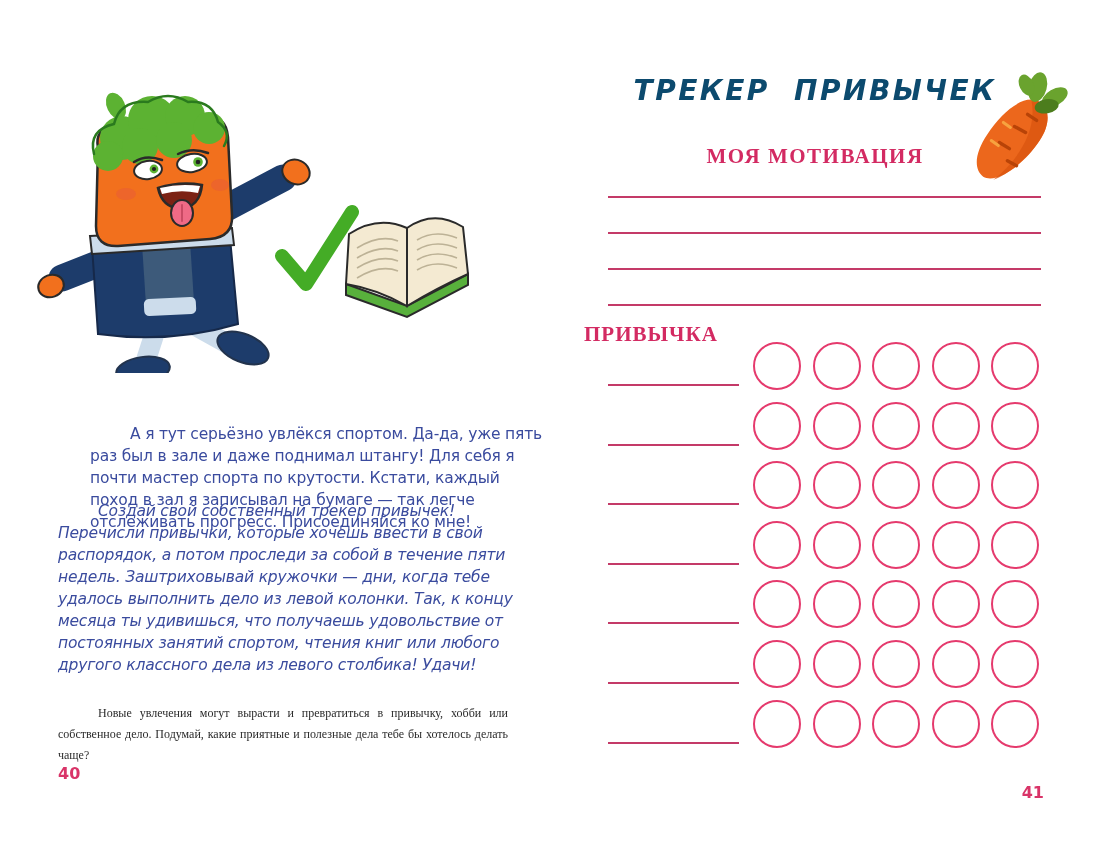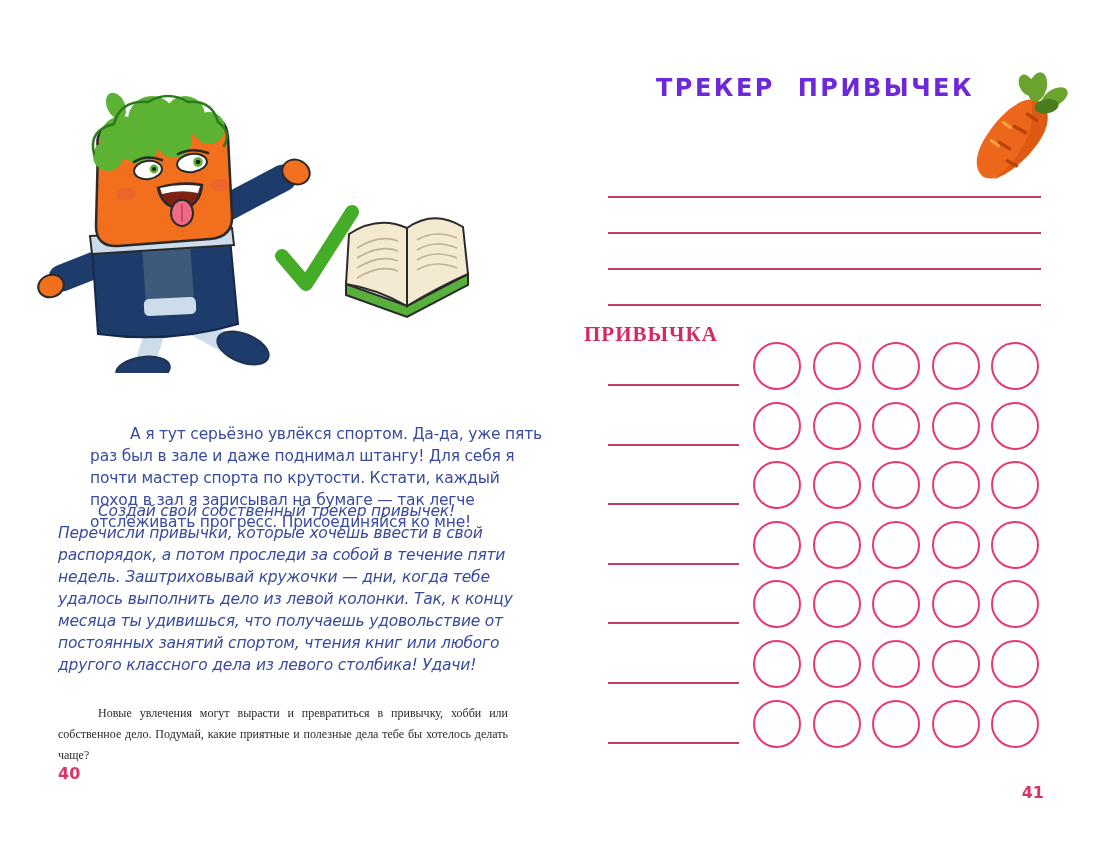--- a/index.html
+++ b/index.html
@@ -12,22 +12,22 @@
   .par1{top:407px;margin-left:32px;}
   .par2{top:484px;font-style:italic;}
   .serif-par{position:absolute;left:58px;top:691px;width:450px;font-family:"Liberation Serif",serif;
              font-size:12px;line-height:21px;color:#2a2a2a;text-align:justify;text-indent:40px;}
   .pagenum{position:absolute;font-family:"DejaVu Sans",sans-serif;font-weight:bold;
            font-size:16px;color:#d93468;}
   .pn-left{left:58px;top:764px;}
   .pn-right{left:1000px;top:764px;width:44px;text-align:right;margin-top:19px;}
   
   .r-title{position:absolute;left:600px;top:74px;width:430px;text-align:center;
-           font-family:"DejaVu Sans",sans-serif;font-weight:800;font-size:24px;
-           letter-spacing:2.5px;word-spacing:12px;color:#6d28d9;}
+           font-family:"DejaVu Sans",sans-serif;font-weight:800;font-size:28px;
+           letter-spacing:2.5px;word-spacing:12px;color:#0c4a6e;font-style:italic;}
   .carrot-badge{position:absolute;left:966px;top:70px;width:108px;height:126px;}
   .r-motiv{position:absolute;left:600px;top:144px;width:430px;text-align:center;
            font-family:"Liberation Serif",serif;font-weight:bold;font-size:21px;
            letter-spacing:1.5px;color:#d32a62;}
   .m-line{position:absolute;left:608px;width:433px;height:0;border-top:2px solid #c43a68;}
   .r-habit{position:absolute;left:584px;top:322px;font-family:"Liberation Serif",serif;
            font-weight:bold;font-size:21px;letter-spacing:1px;color:#d32a62;}
   .tracker{position:absolute;left:608px;top:342px;width:436px;}
   .t-row{display:flex;align-items:flex-start;height:59.6px;}
   .t-line{width:131px;height:0;border-top:2.5px solid #c43a68;margin-top:42px;margin-right:14px;flex:none;}
@@ -138,20 +138,21 @@
       </g>
       <g fill="#6aa32e">
         <ellipse cx="70" cy="17" rx="9" ry="15" transform="rotate(15 70 17)"></ellipse>
         <ellipse cx="87" cy="27" rx="8" ry="14" transform="rotate(60 87 27)"></ellipse>
         <ellipse cx="59" cy="15" rx="7" ry="11" transform="rotate(-25 59 15)"></ellipse>
       </g>
       <ellipse cx="79" cy="36" rx="7" ry="12" fill="#4c7d1d" transform="rotate(80 79 36)"></ellipse>
     </svg>
   </div>
 
+  <div class="r-motiv">МОЯ МОТИВАЦИЯ</div>
 
   <div>
       <div class="m-line" style="top: 196px;"></div>
       <div class="m-line" style="top: 232px;"></div>
       <div class="m-line" style="top: 268px;"></div>
       <div class="m-line" style="top: 304px;"></div>
     </div>
 
   <div class="r-habit">ПРИВЫЧКА</div>
 

